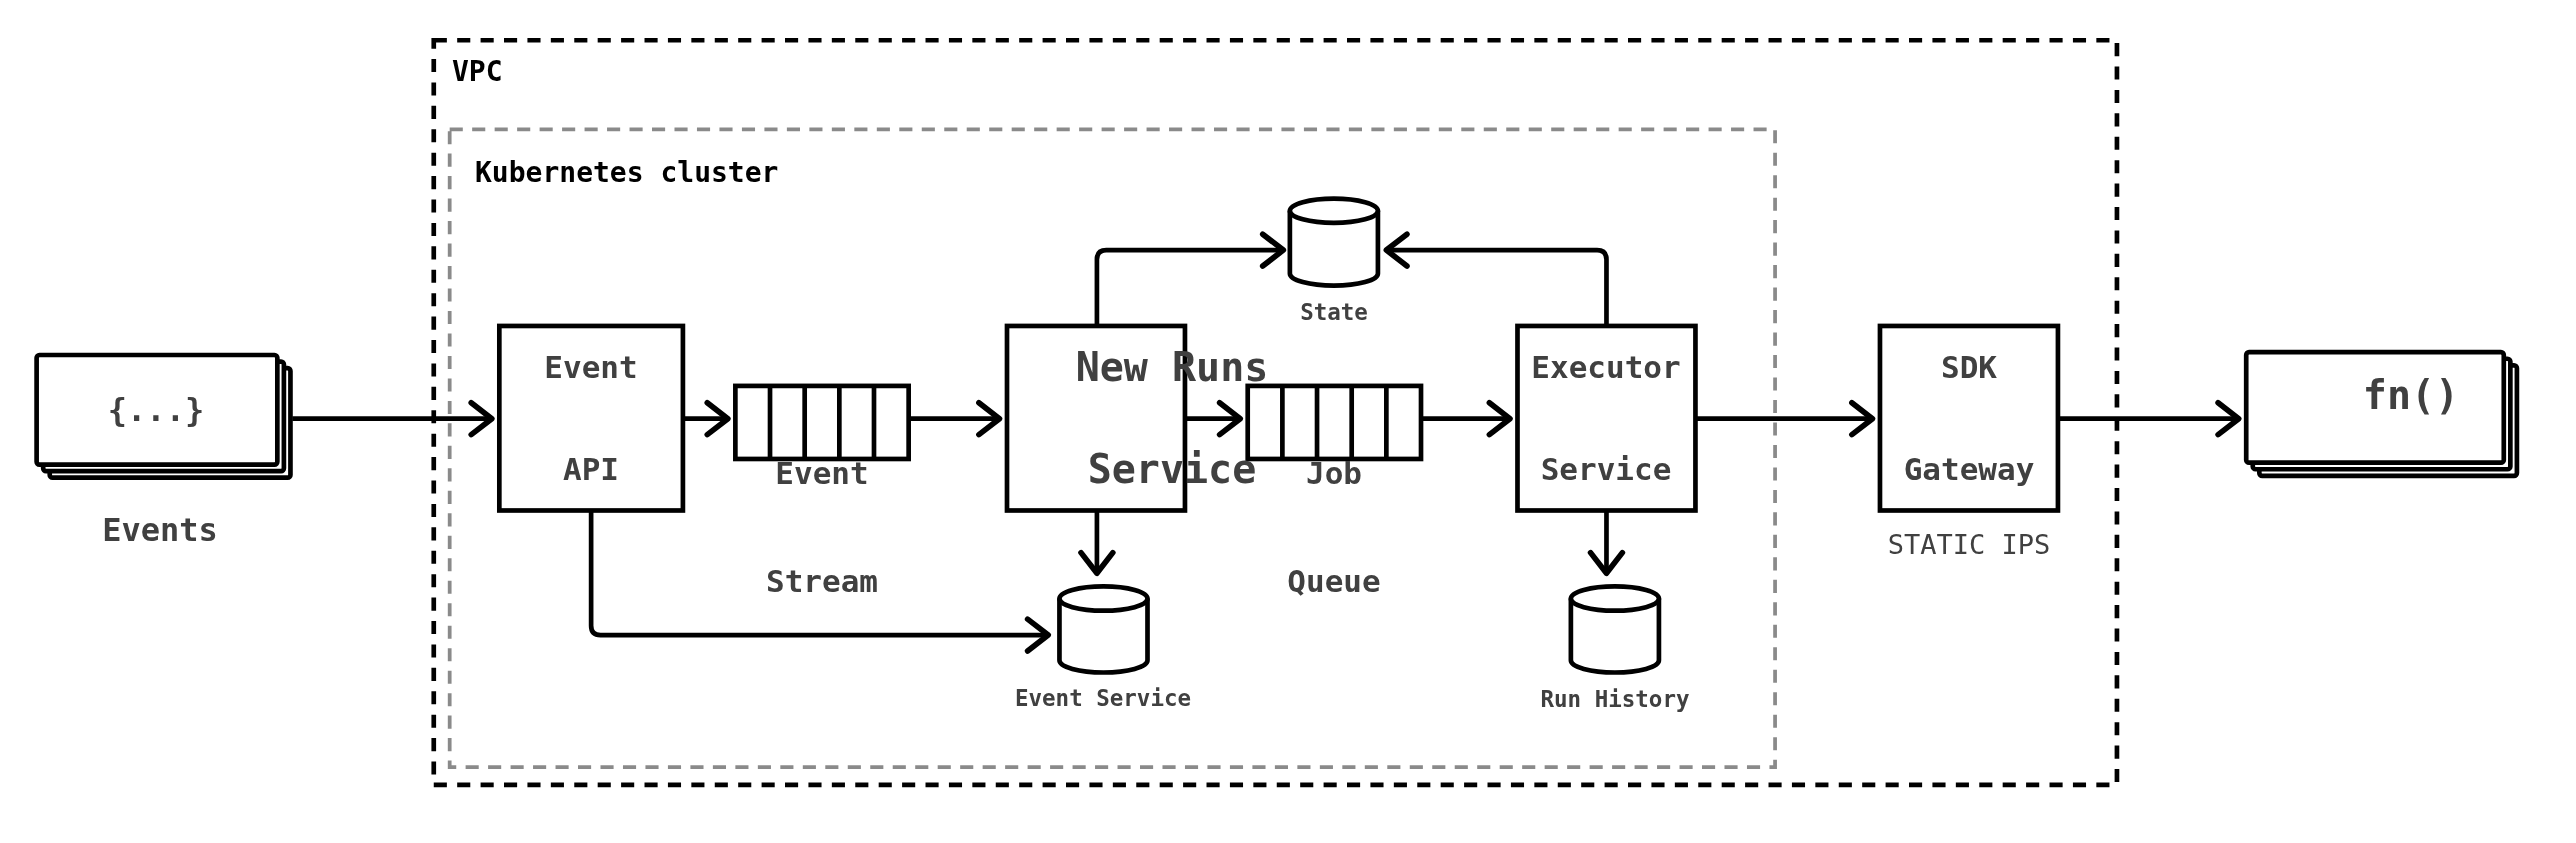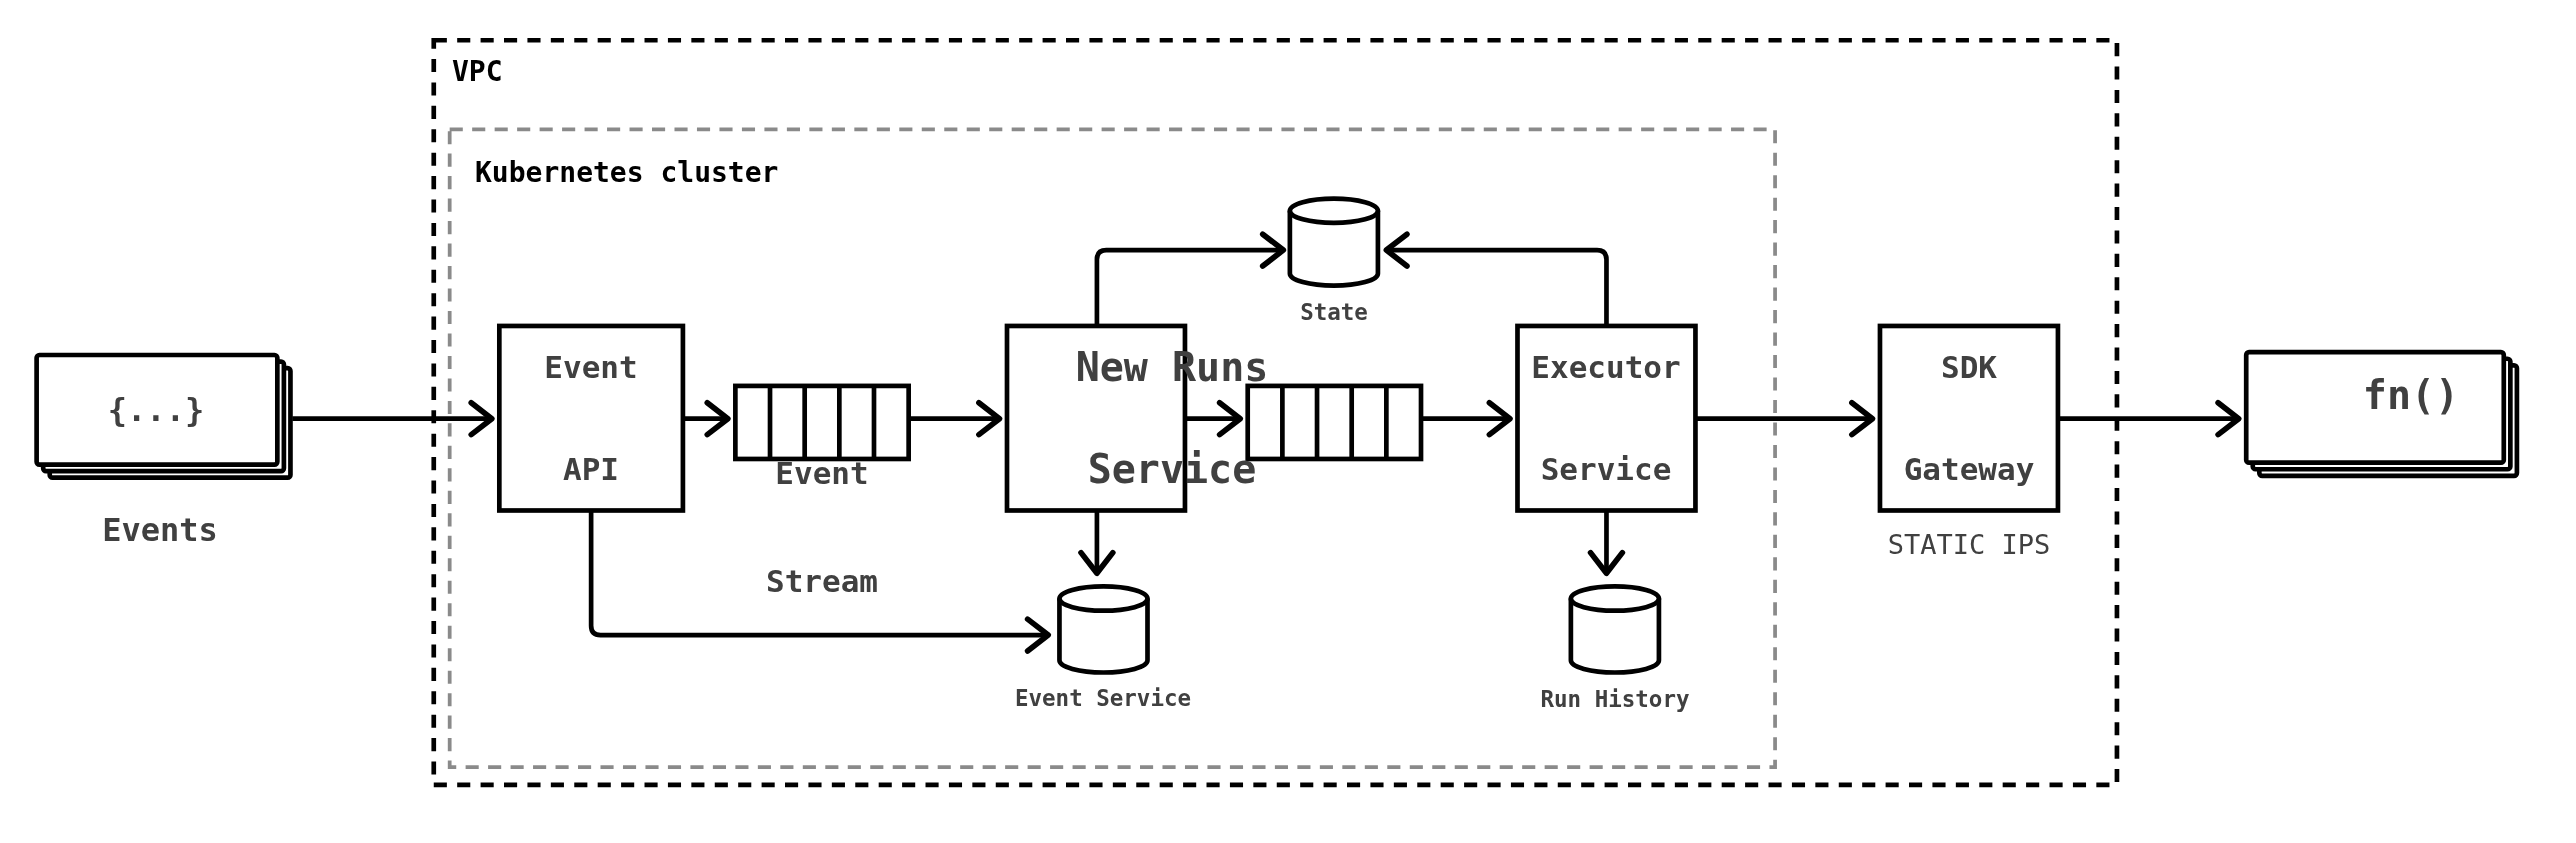--- a/index.html
+++ b/index.html
@@ -109,20 +109,24 @@
   <div class="lbl" style="left:822px;top:527px;font-size:31px;line-height:36px;">
     <span class="line">Event</span>
     <span class="line">Stream</span>
   </div>
 
   <div class="lbl" style="left:1124px;top:418px;font-size:40px;line-height:34px;margin-left:48px;">
     <span class="line">New Runs</span>
     <span class="line">Service</span>
   </div>
 
+  <div class="lbl" style="left:1334px;top:527px;font-size:31px;line-height:36px;">
+    <span class="line">Job</span>
+    <span class="line">Queue</span>
+  </div>
 
   <div class="lbl" style="left:1606px;top:418px;font-size:31px;line-height:34px;">
     <span class="line">Executor</span>
     <span class="line">Service</span>
   </div>
 
   <div class="lbl" style="left:1334px;top:312px;font-size:22.5px;">State</div>
   <div class="lbl" style="left:1103px;top:698px;font-size:22.5px;">Event Service</div>
   <div class="lbl" style="left:1615px;top:699px;font-size:22.5px;">Run History</div>
 

